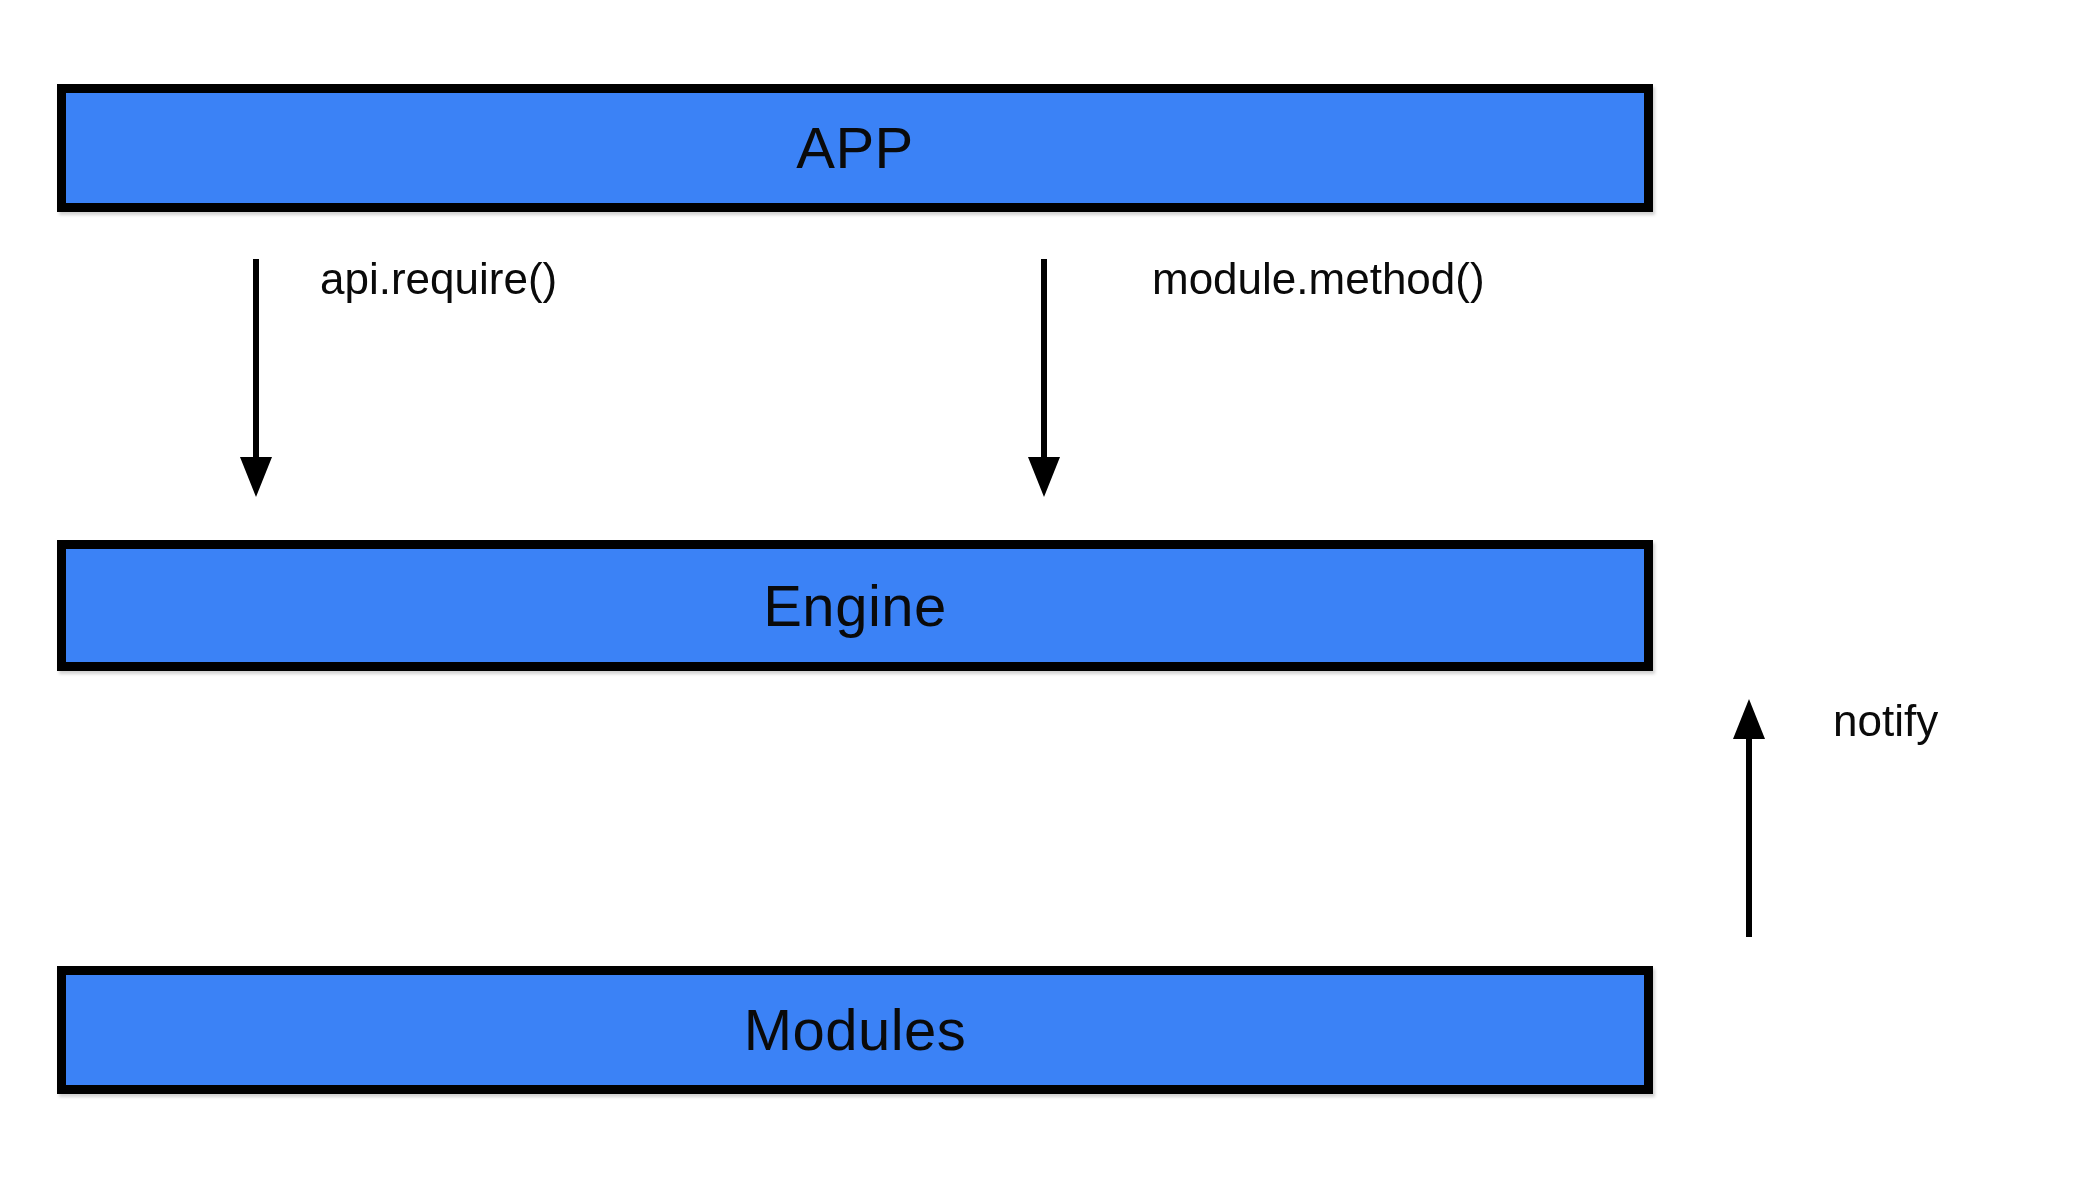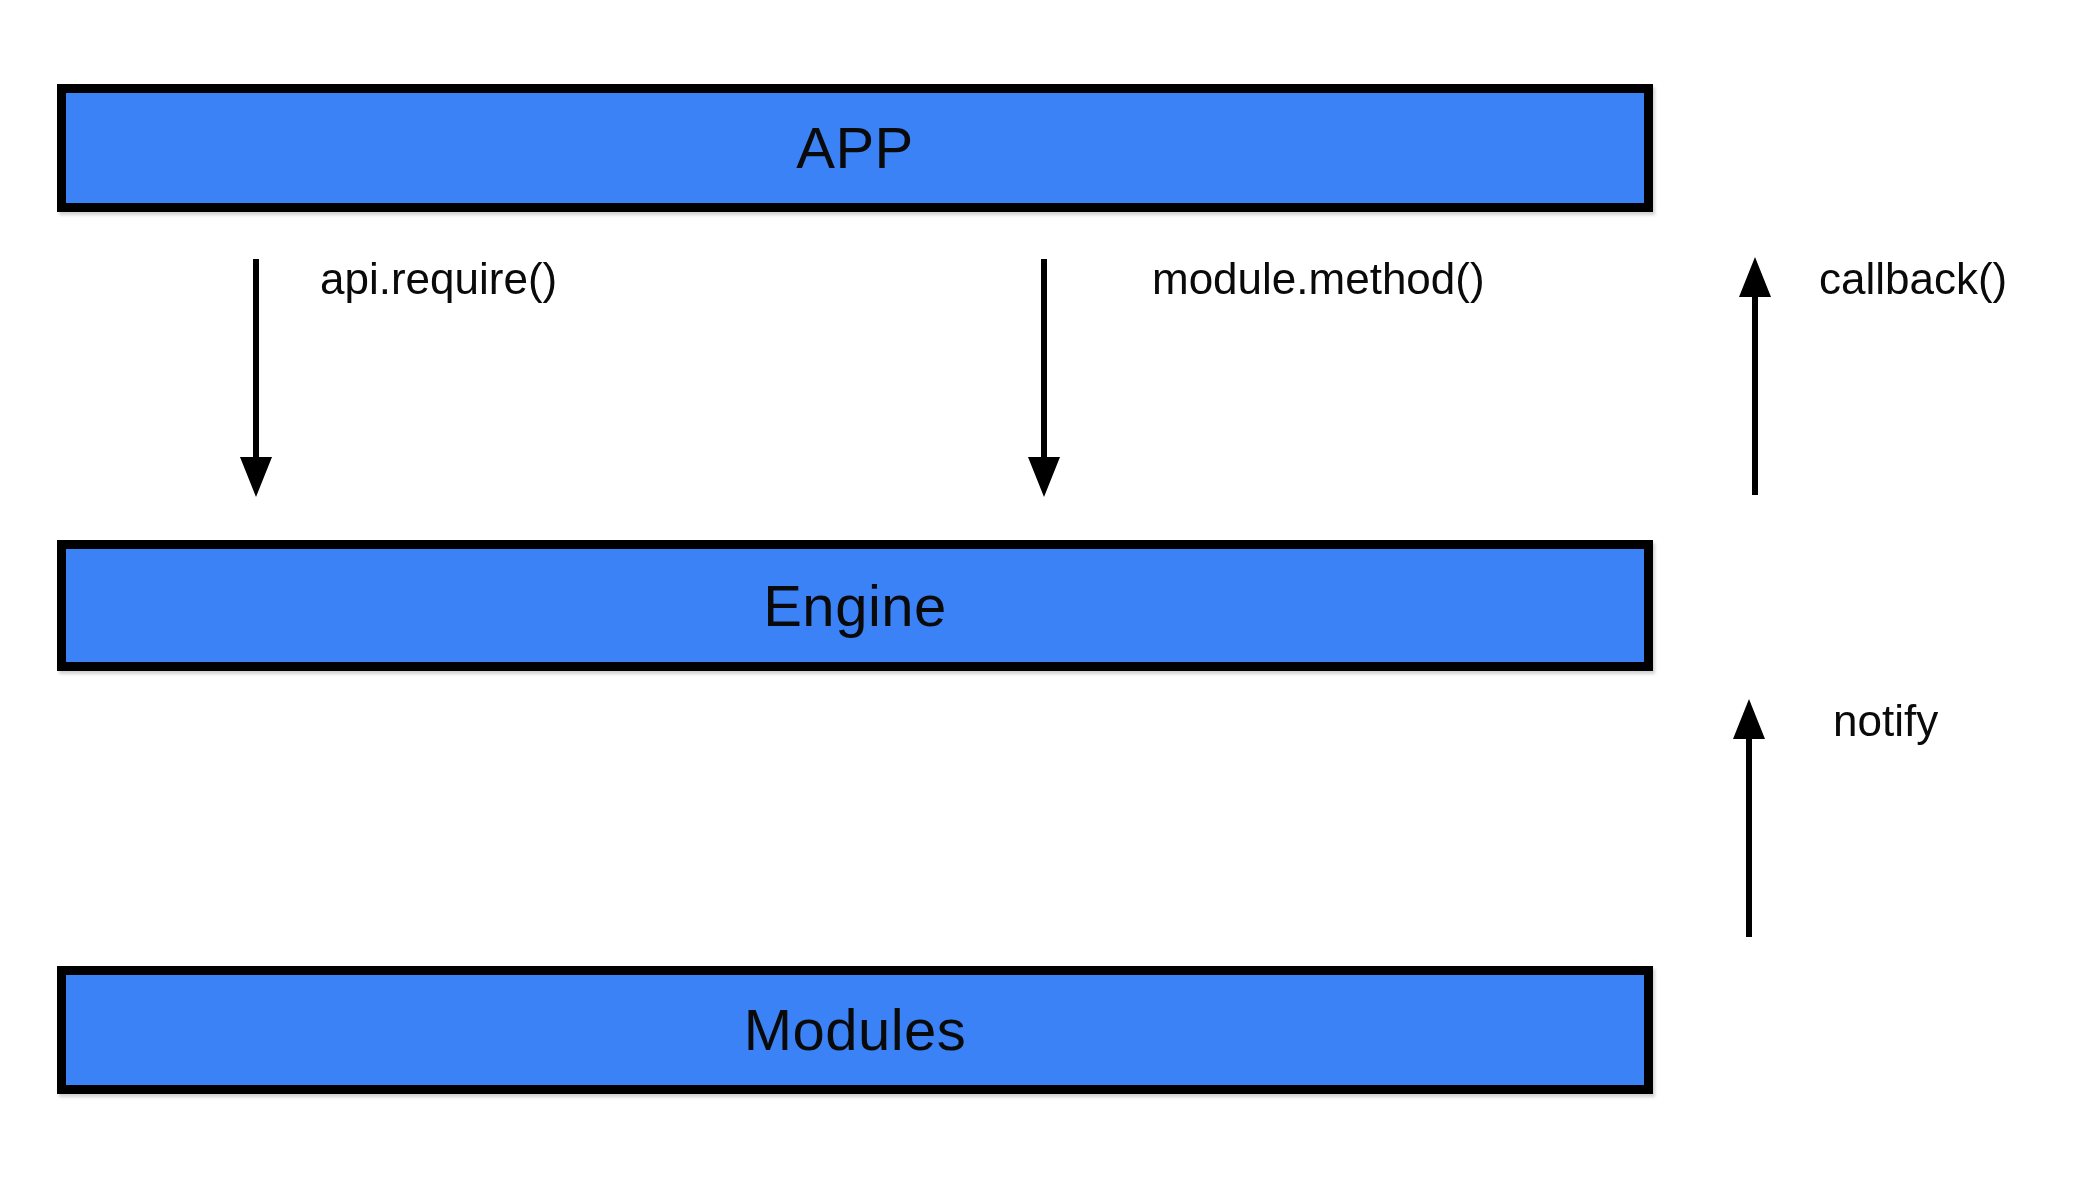--- a/index.html
+++ b/index.html
@@ -88,29 +88,20 @@
   <div class="conn" id="conn-method">
     <span class="arrow down">
       <svg viewBox="0 0 40 240" xmlns="http://www.w3.org/2000/svg">
         <line x1="20" y1="2" x2="20" y2="204" stroke="#000" stroke-width="6"></line>
         <polygon points="20,240 4,200 36,200" fill="#000"></polygon>
       </svg>
     </span>
     <span class="conn-label">module.method()</span>
   </div>
 
-  <div class="conn" id="conn-callback">
-    <span class="arrow up">
-      <svg viewBox="0 0 40 240" xmlns="http://www.w3.org/2000/svg">
-        <line x1="20" y1="2" x2="20" y2="204" stroke="#000" stroke-width="6"></line>
-        <polygon points="20,240 4,200 36,200" fill="#000"></polygon>
-      </svg>
-    </span>
-    <span class="conn-label">callback()</span>
-  </div>
 
 
 
   <div class="conn" id="conn-notify">
     <span class="arrow up">
       <svg viewBox="0 0 40 240" xmlns="http://www.w3.org/2000/svg">
         <line x1="20" y1="2" x2="20" y2="204" stroke="#000" stroke-width="6"></line>
         <polygon points="20,240 4,200 36,200" fill="#000"></polygon>
       </svg>
     </span>

